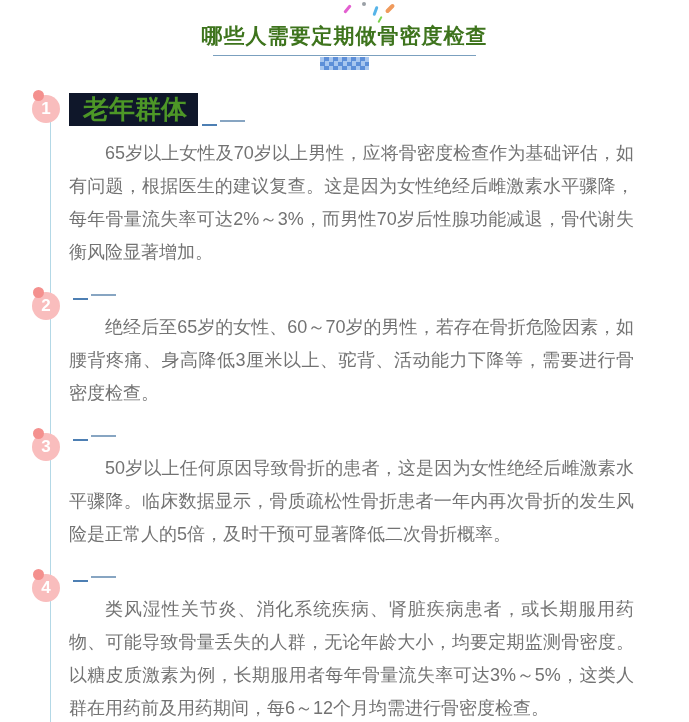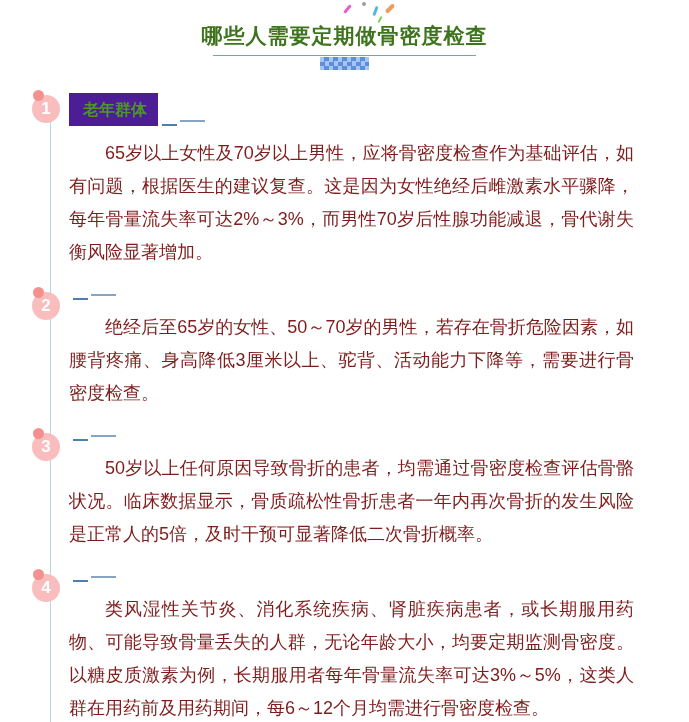--- a/index.html
+++ b/index.html
@@ -86,36 +86,36 @@
     position: absolute;
     left: 1px;
     top: -5px;
     width: 11px;
     height: 11px;
     border-radius: 50%;
     background: #f4908e;
   }
 
   .section-title {
-    background: #4c1d95;
+    background: #0f172a;
     color: #4d9727;
-    font-size: 16px;
+    font-size: 26px;
     font-weight: bold;
     line-height: 33px;
     padding: 0 11px 0 14px;
     white-space: nowrap;
   }
 
   .dash-decor { position: relative; width: 50px; height: 10px; margin-left: 4px; flex: none; }
   .dash-decor .d1 { position: absolute; left: 0;    bottom: 0;   width: 15px; height: 2px; background: #4d7fb3; }
   .dash-decor .d2 { position: absolute; left: 18px; bottom: 4px; width: 25px; height: 2px; background: #87a5c2; }
 
   .section-body {
     margin-top: 11px;
-    color: #7f1d1d;
+    color: #737373;
     font-size: 18px;
     line-height: 33px;
     text-align: justify;
     text-indent: 2em;
   }
 </style>
 </head>
 <body>
 
 <div class="page">
@@ -154,35 +154,35 @@
       <div class="section-header">
         <div class="num-badge">
           <span class="num-dot"></span>
           <span>2</span>
         </div>
         <span class="dash-decor">
             <i class="d1"></i>
             <i class="d2"></i>
           </span>
       </div>
-      <p class="section-body">绝经后至65岁的女性、50～70岁的男性，若存在骨折危险因素，如腰背疼痛、身高降低3厘米以上、驼背、活动能力下降等，需要进行骨密度检查。</p>
+      <p class="section-body">绝经后至65岁的女性、60～70岁的男性，若存在骨折危险因素，如腰背疼痛、身高降低3厘米以上、驼背、活动能力下降等，需要进行骨密度检查。</p>
     </section>
 
     <section class="section">
       <div class="section-header">
         <div class="num-badge">
           <span class="num-dot"></span>
           <span>3</span>
         </div>
         <span class="dash-decor">
             <i class="d1"></i>
             <i class="d2"></i>
           </span>
       </div>
-      <p class="section-body">50岁以上任何原因导致骨折的患者，均需通过骨密度检查评估骨骼状况。临床数据显示，骨质疏松性骨折患者一年内再次骨折的发生风险是正常人的5倍，及时干预可显著降低二次骨折概率。</p>
+      <p class="section-body">50岁以上任何原因导致骨折的患者，这是因为女性绝经后雌激素水平骤降。临床数据显示，骨质疏松性骨折患者一年内再次骨折的发生风险是正常人的5倍，及时干预可显著降低二次骨折概率。</p>
     </section>
 
     <section class="section">
       <div class="section-header">
         <div class="num-badge">
           <span class="num-dot"></span>
           <span>4</span>
         </div>
         <span class="dash-decor">
             <i class="d1"></i>

